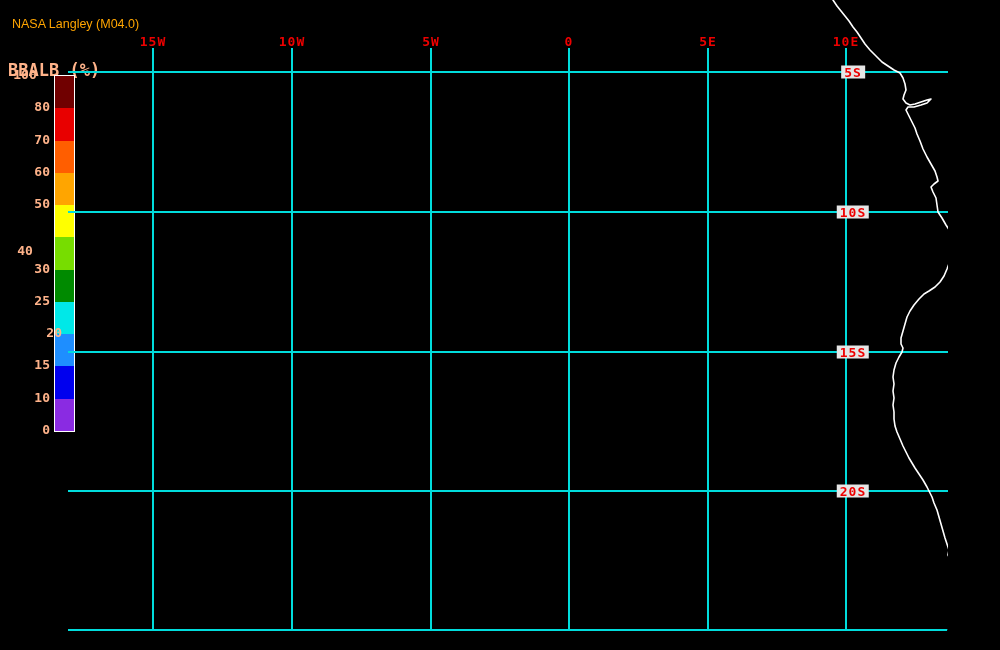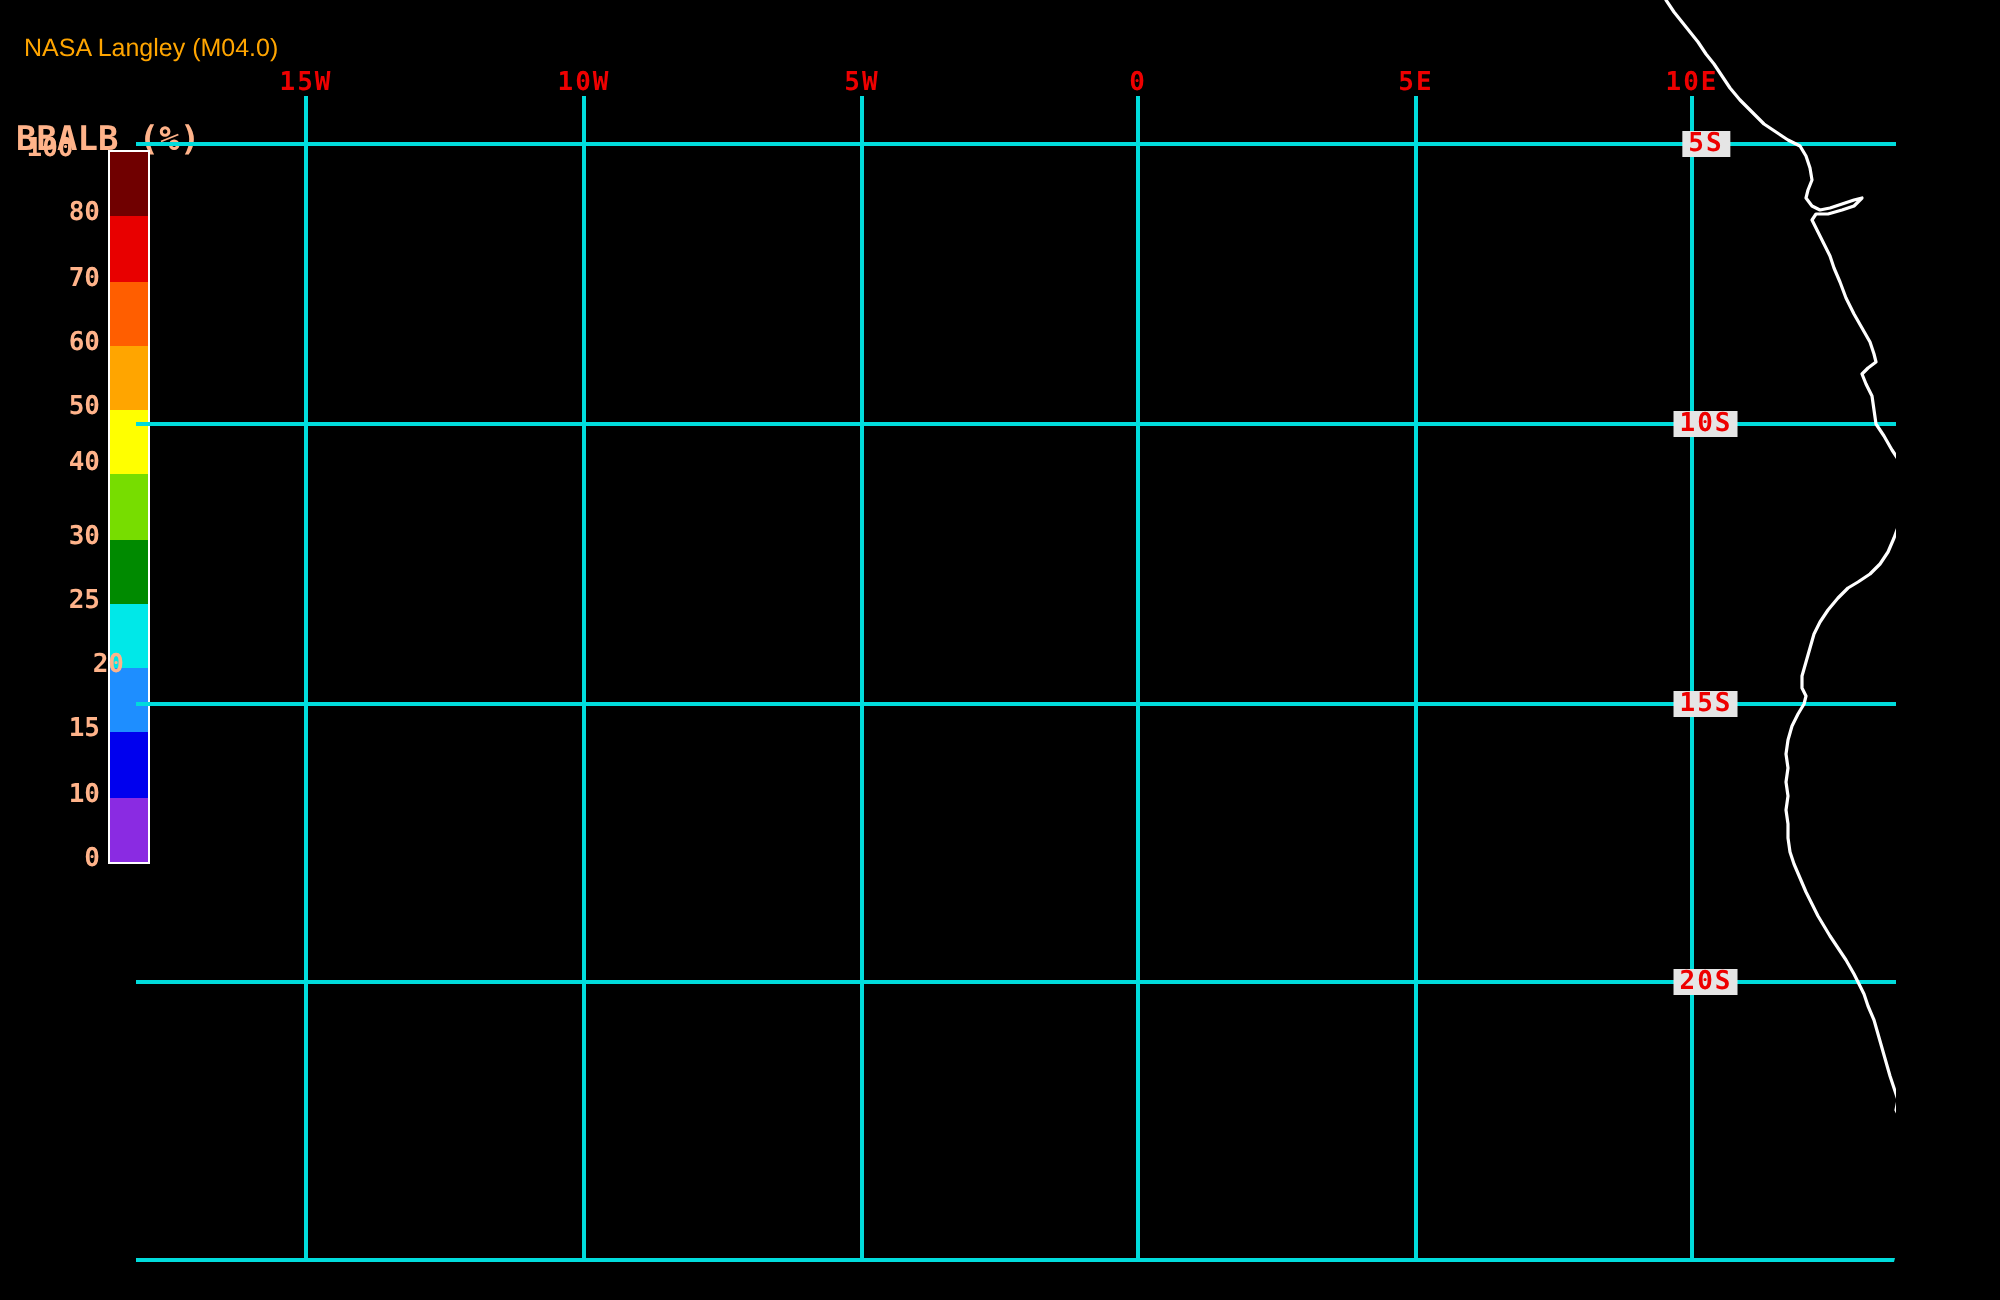--- a/index.html
+++ b/index.html
@@ -49,21 +49,21 @@
       <div class="cb-seg" style="background: rgb(30, 142, 255);"></div>
       <div class="cb-seg" style="background: rgb(0, 0, 238);"></div>
       <div class="cb-seg" style="background: rgb(138, 43, 226);"></div>
     </div>
   <div id="cb-ticks">
       <div class="cb-tick abs" style="top: 68px; text-align: center;">100</div>
       <div class="cb-tick abs" style="top: 100.273px;">80</div>
       <div class="cb-tick abs" style="top: 132.545px;">70</div>
       <div class="cb-tick abs" style="top: 164.818px;">60</div>
       <div class="cb-tick abs" style="top: 197.091px;">50</div>
-      <div class="cb-tick abs" style="top: 225px;">40</div>
+      <div class="cb-tick abs" style="top: 244px; text-align: center;">40</div>
       <div class="cb-tick abs" style="top: 261.636px;">30</div>
       <div class="cb-tick abs" style="top: 293.909px;">25</div>
       <div class="cb-tick abs" style="top: 326.182px; padding-left: 12px;">20</div>
       <div class="cb-tick abs" style="top: 358.455px;">15</div>
       <div class="cb-tick abs" style="top: 390.727px;">10</div>
       <div class="cb-tick abs" style="top: 423px;">0</div>
     </div>
 
   <div id="grid-layer">
       <div class="vline" style="left: 152px; top: 48px; height: 582px;"></div>

